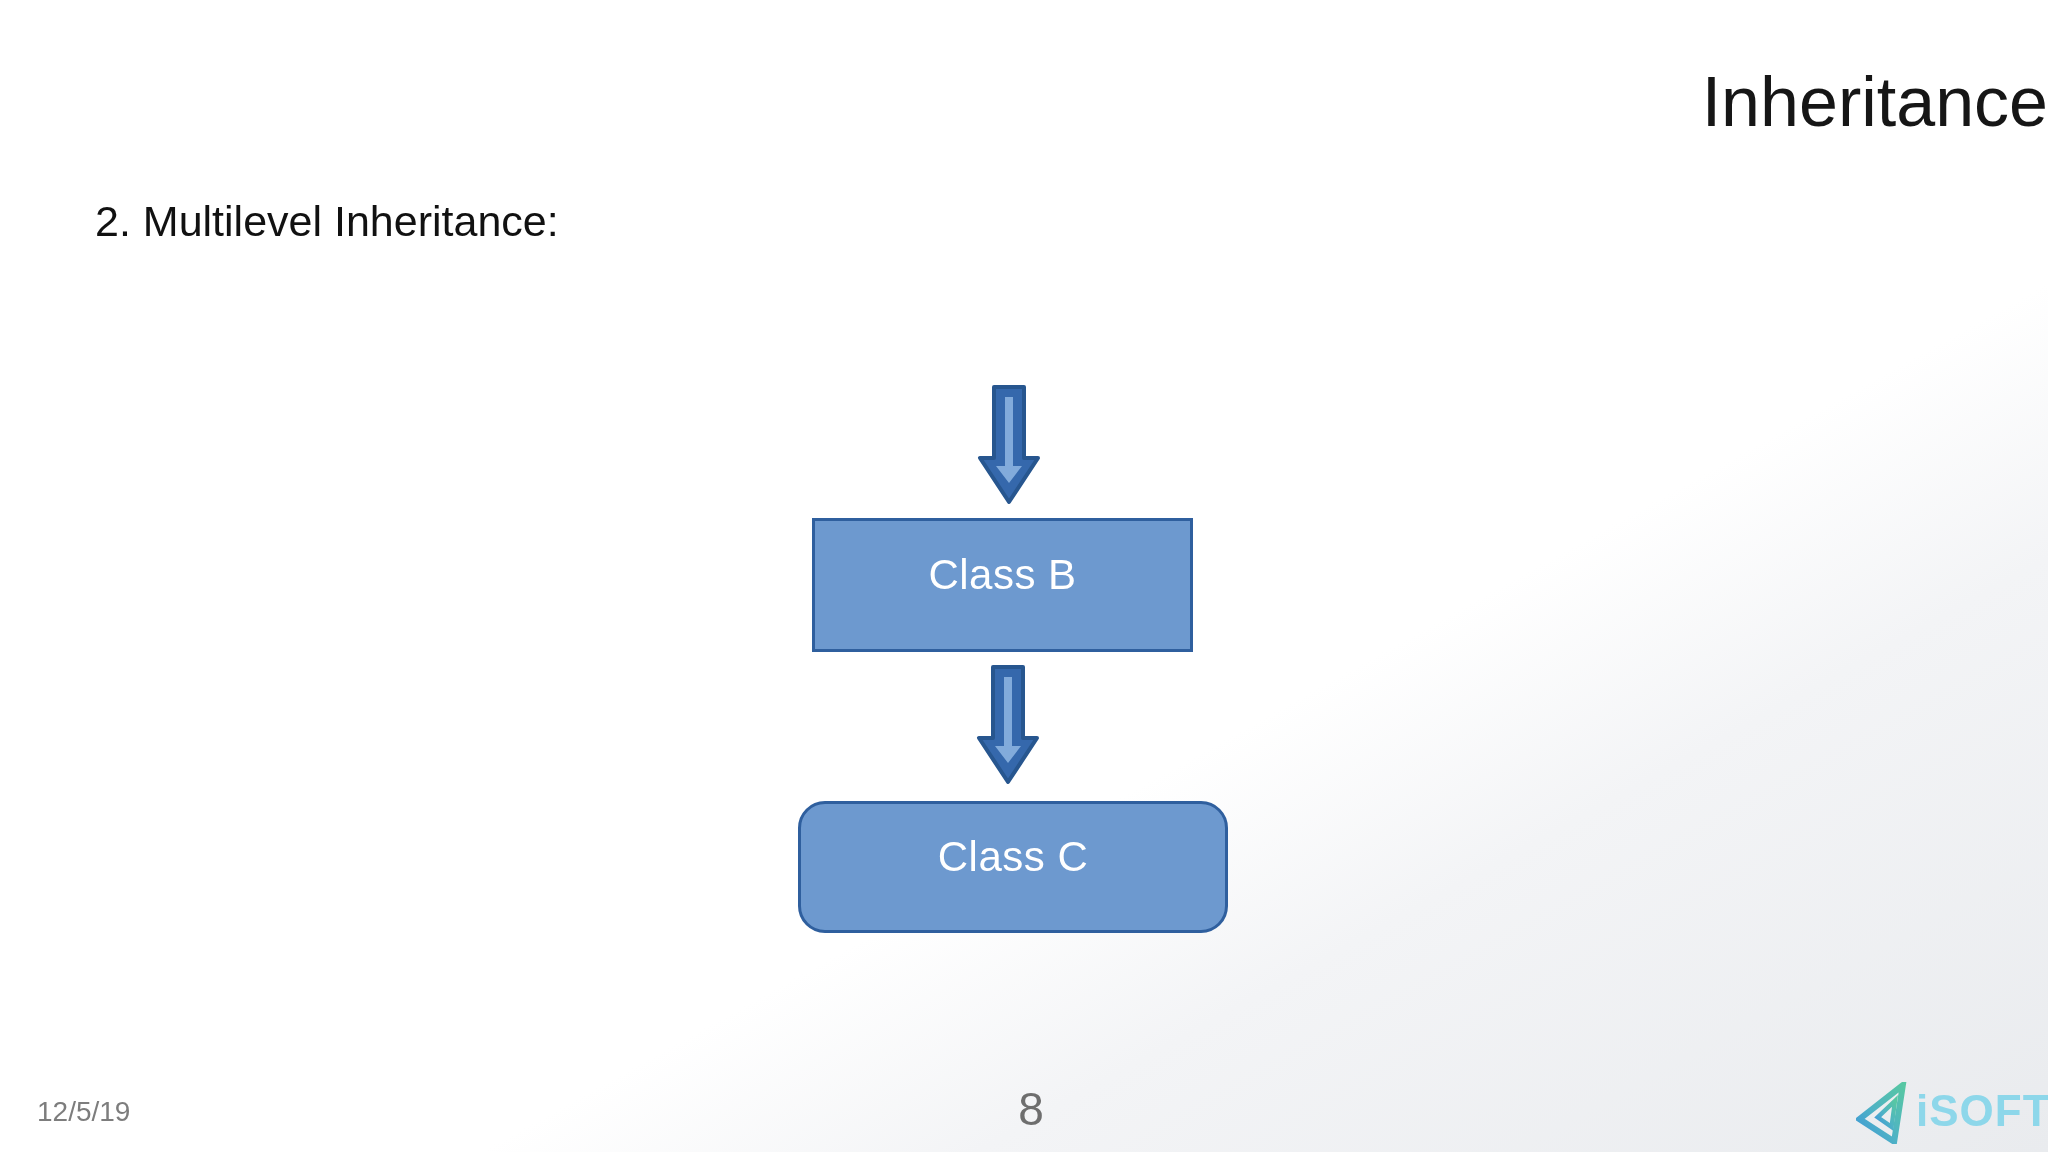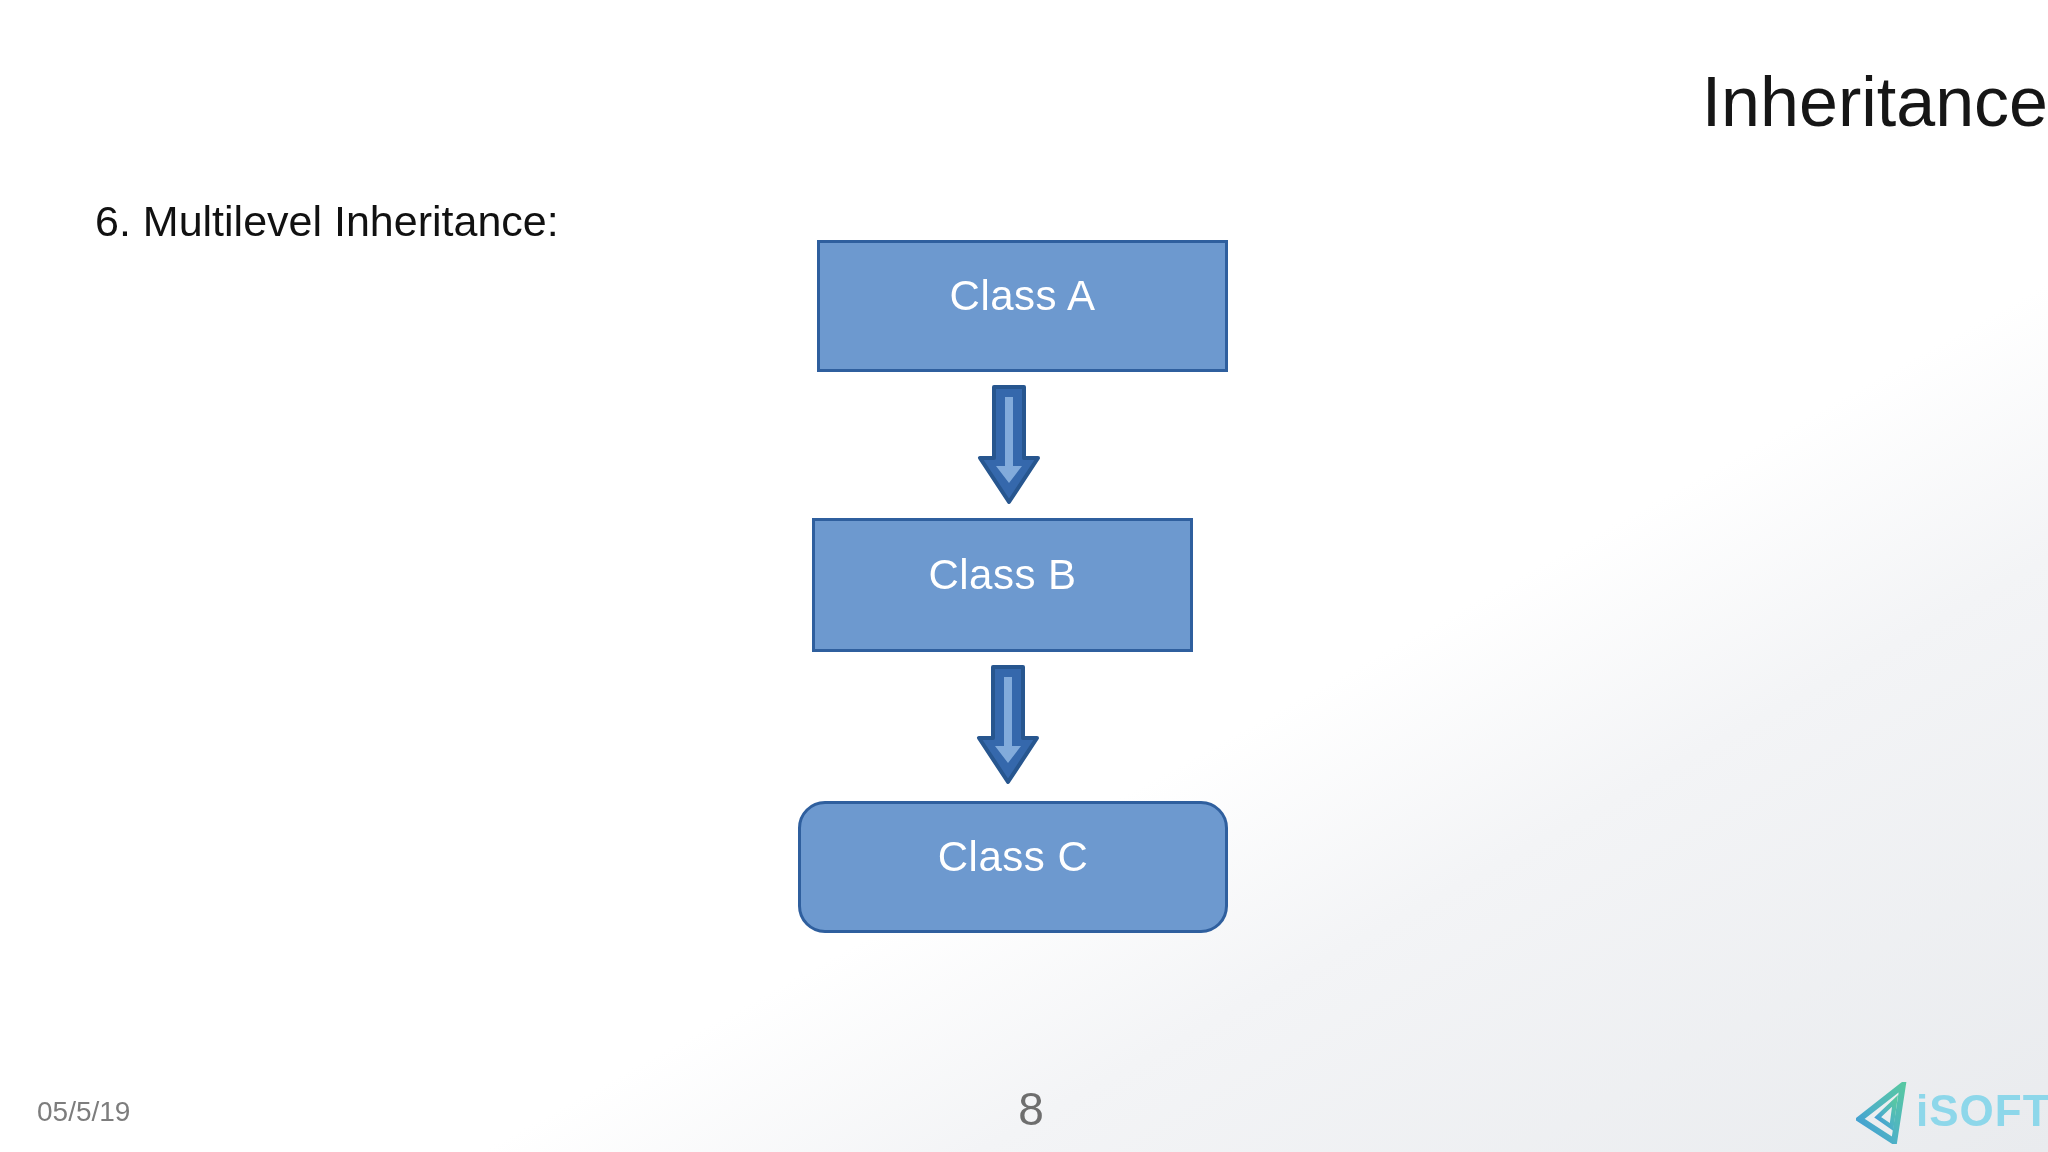--- a/index.html
+++ b/index.html
@@ -72,45 +72,42 @@
     line-height:62px;
   }
 </style>
 </head>
 <body>
 
 <div class="slide">
 
   <div class="title">Inheritance</div>
 
-  <div class="subtitle">6. Multilevel Inheritance:</div>
+  <div class="subtitle">2. Multilevel Inheritance:</div>
 
-  <div class="node node-a">
-    <span class="node-label">Class A</span>
-  </div>
 
   <svg class="arrow arrow-1" viewBox="0 0 64 122" aria-hidden="true">
     <path d="M17 3 H47 V74 H61 L32 118 L3 74 H17 Z" fill="var(--arrow-fill)" stroke="var(--arrow-outline)" stroke-width="4" stroke-linejoin="round"></path>
     <path d="M28 13 H36 V82 H45 L32 99 L19 82 H28 Z" fill="var(--arrow-highlight)"></path>
   </svg>
 
   <div class="node node-b">
     <span class="node-label">Class B</span>
   </div>
 
   <svg class="arrow arrow-2" viewBox="0 0 64 122" aria-hidden="true">
     <path d="M17 3 H47 V74 H61 L32 118 L3 74 H17 Z" fill="var(--arrow-fill)" stroke="var(--arrow-outline)" stroke-width="4" stroke-linejoin="round"></path>
     <path d="M28 13 H36 V82 H45 L32 99 L19 82 H28 Z" fill="var(--arrow-highlight)"></path>
   </svg>
 
   <div class="node node-c">
     <span class="node-label">Class C</span>
   </div>
 
-  <div class="footer-date">05/5/19</div>
+  <div class="footer-date">12/5/19</div>
 
   <div class="page-number">8</div>
 
   <div class="logo">
     <svg class="logo-triangle" viewBox="0 0 60 70" aria-hidden="true">
       <defs>
         <linearGradient id="logoGrad" x1="1" y1="0" x2="0" y2="1">
           <stop offset="0" stop-color="#57C7A3"></stop>
           <stop offset="0.55" stop-color="#4FB3C4"></stop>
           <stop offset="1" stop-color="#3E98D8"></stop>

